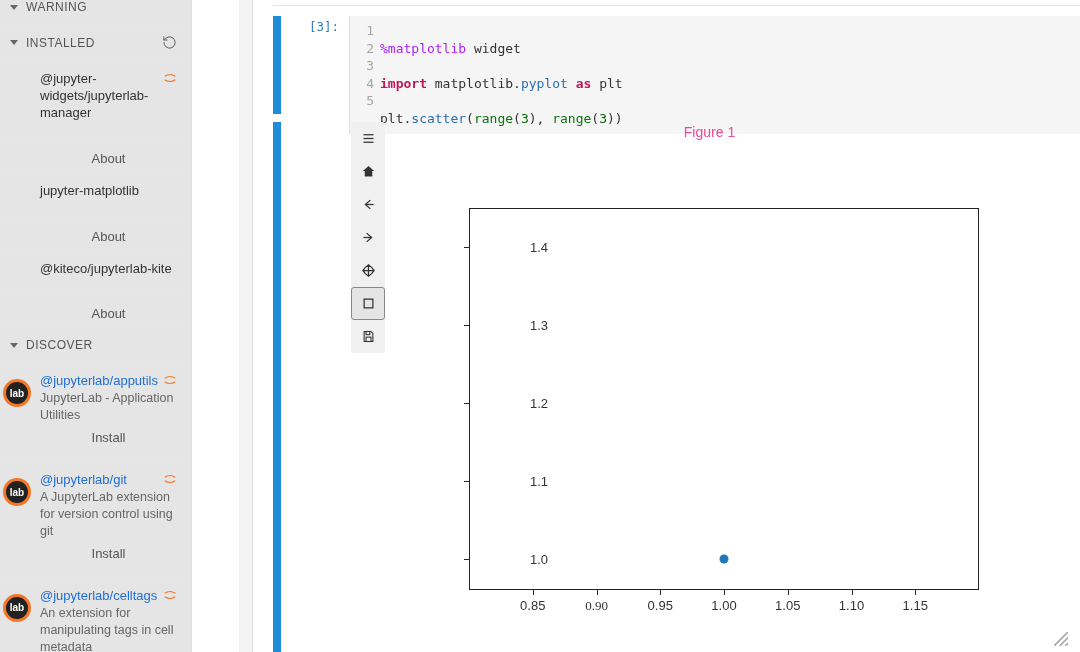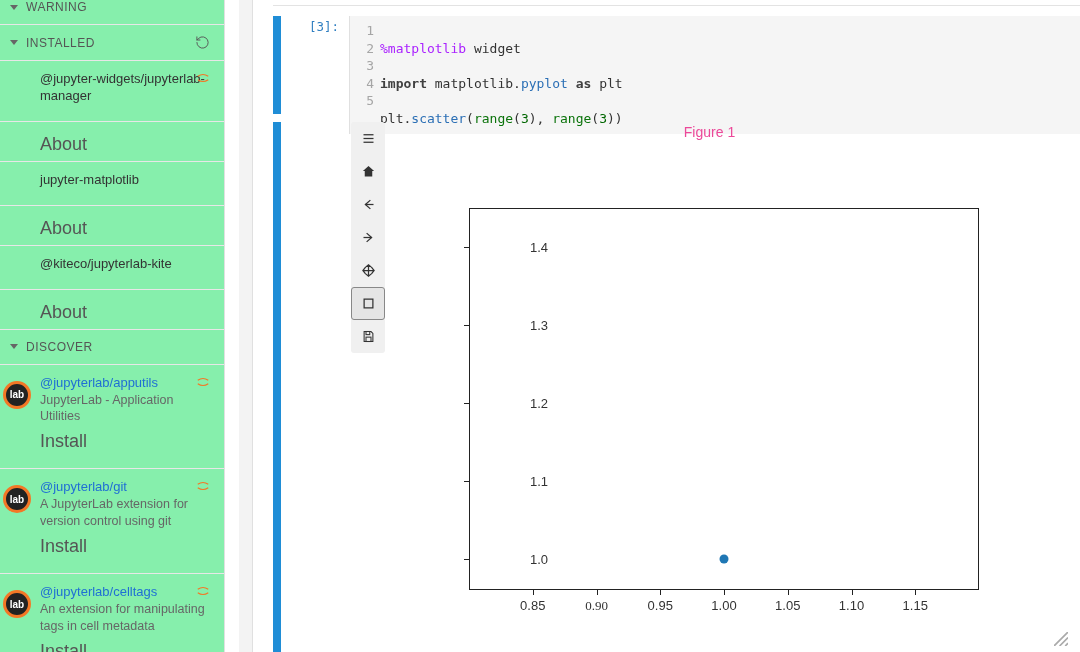--- a/index.html
+++ b/index.html
@@ -10,22 +10,22 @@
     background: #fff;
     overflow: hidden;
     width: 1080px;
     height: 652px;
   }
 
   
   .sidebar {
     position: absolute;
     left: 0; top: 0;
-    width: 225px; height: 652px;
-    background: #86efac;
+    width: 192px; height: 652px;
+    background: #e5e5e5;
     border-right: 1px solid #e0e0e0;
     overflow-y: auto;
   }
   .sidebar-inner { }
   .scroll-gutter {
     position: absolute;
     left: 239px; top: 0;
     width: 14px; height: 652px;
     background: #f3f3f3;
     border-right: 1px solid #e0e0e0;
@@ -65,21 +65,21 @@
     position: relative;
   }
   .ext-item.sub { padding-top: 6px; padding-bottom: 6px; }
   .ext-name {
     color: #333;
     font-size: 13px;
     line-height: 1.3;
   }
   .ext-name-link { color: #1f6fd4; font-size: 13px; cursor: pointer; }
   .ext-desc { color: #666; font-size: 12.5px; line-height: 1.35; margin-top: 2px; }
-  .ext-action { color: #555; font-size: 18px; margin-top: 6px; cursor: pointer; }
+  .ext-action { color: #555; font-size: 13px; margin-top: 6px; cursor: pointer; text-align: center; }
   .ext-status-icon {
     position: absolute;
     right: 14px; top: 10px;
     width: 14px; height: 14px;
   }
   .ext-status-icon svg path { stroke: #f37726; fill: none; stroke-width: 2; }
   .lab-badge {
     position: absolute;
     left: 3px; top: 16px;
     width: 28px; height: 28px;
@@ -136,21 +136,21 @@
   }
   .gutter {
     width: 30px;
     text-align: right;
     color: #a6a6a6;
     padding-right: 6px;
     user-select: none;
   }
   .code-lines { padding-right: 12px; white-space: pre; }
   .tok-mgc { color: #aa22ff; text-align: center; }
-  .tok-kw  { color: #404040; font-weight: 600; }
+  .tok-kw  { color: #be185d; font-weight: 600; }
   .tok-builtin { color: #0b730b; }
   .tok-num { color: #006600; }
   .tok-blue { color: #2b6fb5; }
   .cell-bar-out {
     position: absolute;
     left: 20px; top: 122px;
     width: 8px;
     bottom: 0;
     background: #1f8dd6;
   }

